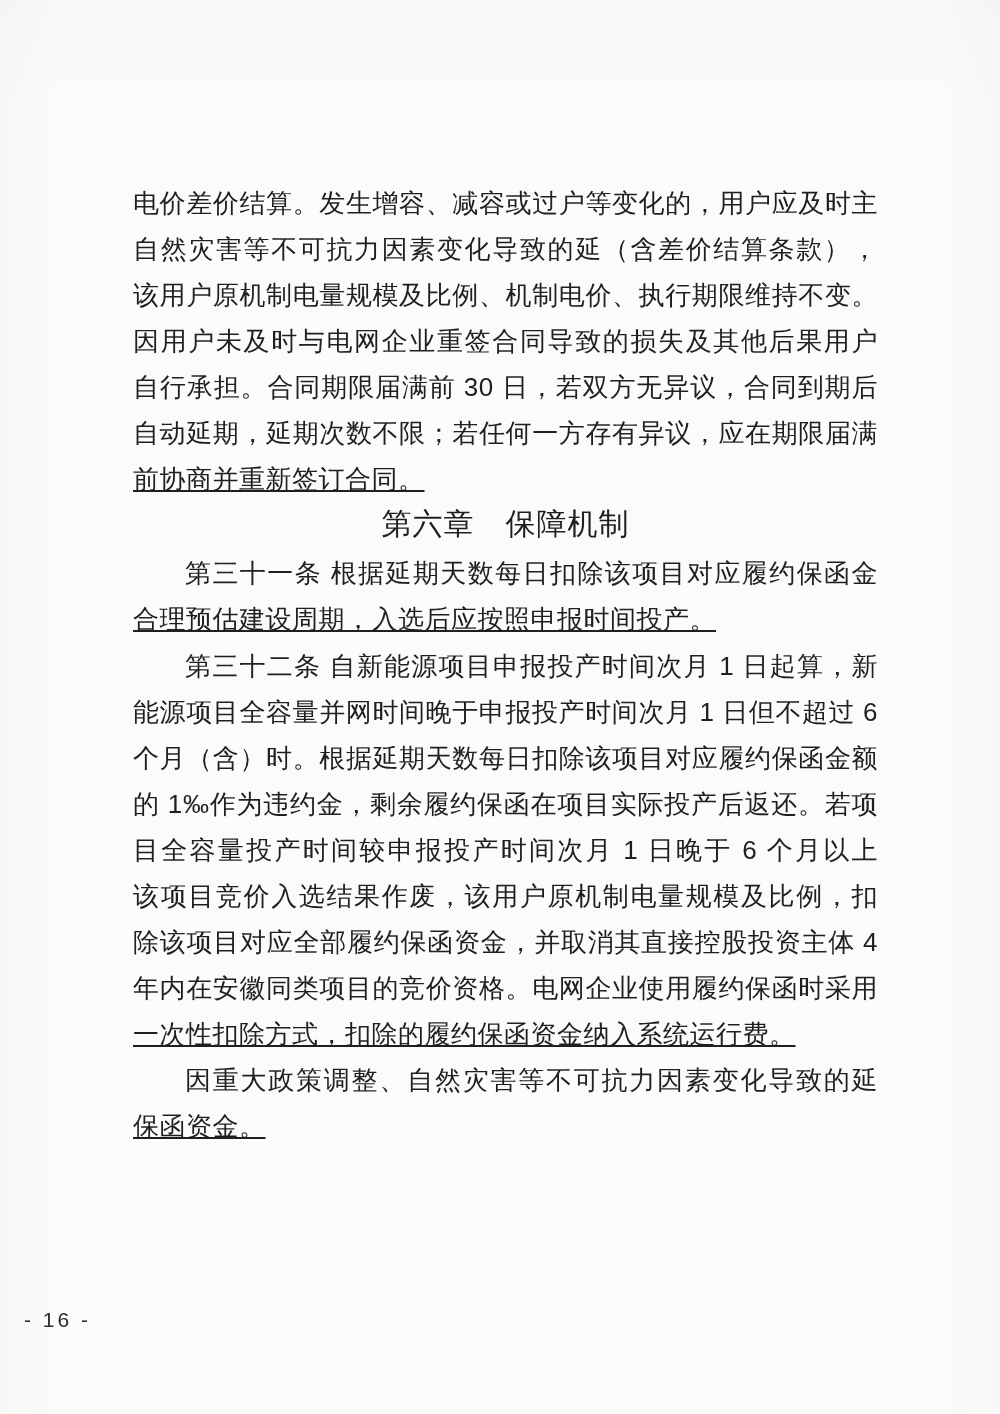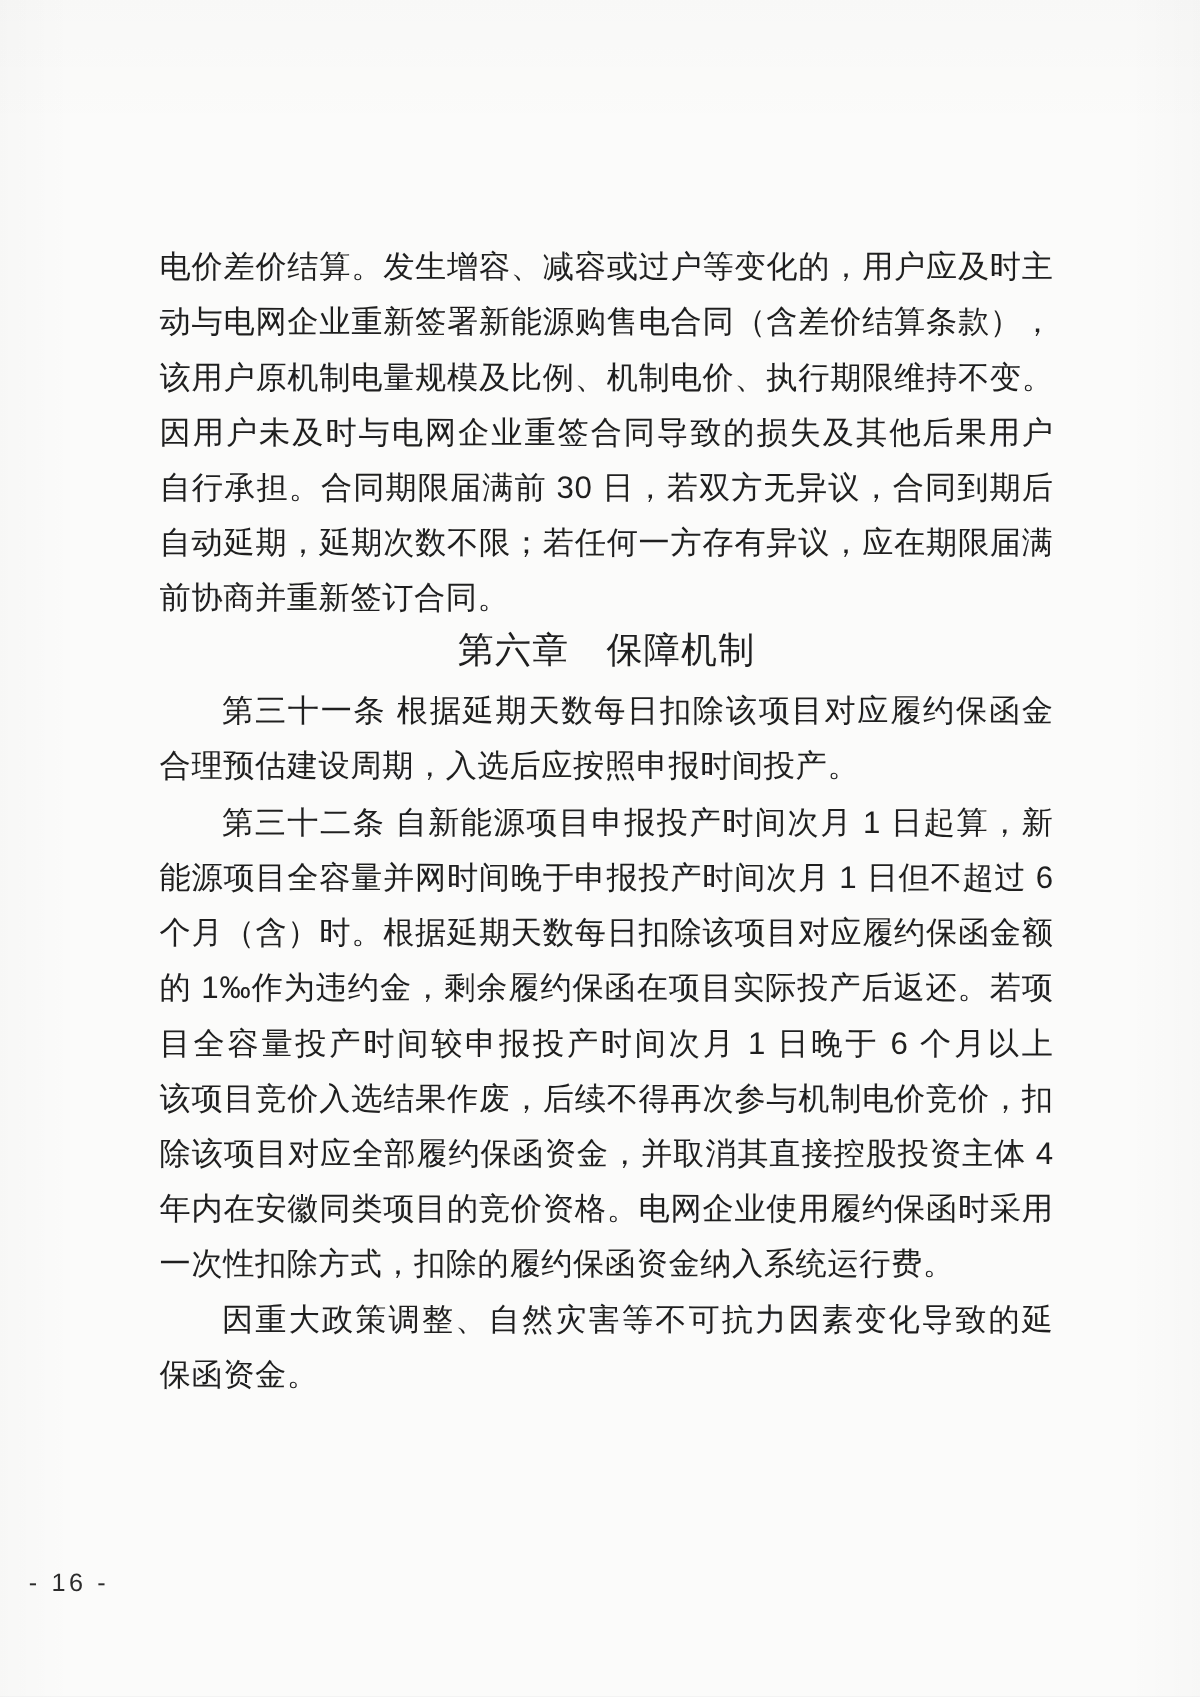--- a/index.html
+++ b/index.html
@@ -23,21 +23,21 @@
     position: absolute;
     inset: 0;
     background:
       linear-gradient(90deg, rgba(0,0,0,0.015) 0%, rgba(0,0,0,0) 6%, rgba(0,0,0,0) 94%, rgba(0,0,0,0.015) 100%),
       linear-gradient(180deg, rgba(0,0,0,0.012) 0%, rgba(0,0,0,0) 8%);
     pointer-events: none;
   }
   .textblock {
     position: absolute;
     left: 133px;
-    top: 199px;
+    top: 180px;
     width: 745px;
   }
   .para {
     margin: 0;
     padding: 0;
   }
   .line {
     font-size: 26px;
     line-height: 46px;
     height: 46px;
@@ -45,20 +45,21 @@
     overflow: hidden;
   }
   .just {
     text-align: justify;
     text-align-last: justify;
     text-justify: inter-character;
   }
   .left {
     text-align: left;
     text-align-last: left;
+    text-decoration: underline;
   }
   .indent {
     text-indent: 52px;
   }
   .chapter-heading {
     font-size: 30px;
     line-height: 48px;
     height: 48px;
     text-align: center;
     font-weight: 500;
@@ -81,42 +82,42 @@
   }
 </style>
 </head>
 <body>
 
 <div class="page">
   <div class="textblock">
 
     <div class="para">
       <div class="line just">电价差价结算。发生增容、减容或过户等变化的，用户应及时主</div>
-      <div class="line just">动与电网企业重新签署新能源购售电合同（含差价结算条款），</div>
+      <div class="line just">自然灾害等不可抗力因素变化导致的延（含差价结算条款），</div>
       <div class="line just">该用户原机制电量规模及比例、机制电价、执行期限维持不变。</div>
       <div class="line just">因用户未及时与电网企业重签合同导致的损失及其他后果用户</div>
       <div class="line just">自行承担。合同期限届满前 30 日，若双方无异议，合同到期后</div>
       <div class="line just">自动延期，延期次数不限；若任何一方存有异议，应在期限届满</div>
       <div class="line left">前协商并重新签订合同。</div>
     </div>
 
     <div class="chapter-heading">第六章　保障机制</div>
 
     <div class="para">
       <div class="line just indent">第三十一条 根据延期天数每日扣除该项目对应履约保函金额</div>
       <div class="line left">合理预估建设周期，入选后应按照申报时间投产。</div>
     </div>
 
     <div class="para sp-before-32">
       <div class="line just indent">第三十二条 自新能源项目申报投产时间次月 1 日起算，新</div>
       <div class="line just">能源项目全容量并网时间晚于申报投产时间次月 1 日但不超过 6</div>
       <div class="line just">个月（含）时。根据延期天数每日扣除该项目对应履约保函金额</div>
       <div class="line just">的 1‰作为违约金，剩余履约保函在项目实际投产后返还。若项</div>
       <div class="line just">目全容量投产时间较申报投产时间次月 1 日晚于 6 个月以上时，</div>
-      <div class="line just">该项目竞价入选结果作废，后续不得再次参与机制电价竞价，扣</div>
+      <div class="line just">该项目竞价入选结果作废，该用户原机制电量规模及比例，扣</div>
       <div class="line just">除该项目对应全部履约保函资金，并取消其直接控股投资主体 4</div>
       <div class="line just">年内在安徽同类项目的竞价资格。电网企业使用履约保函时采用</div>
       <div class="line left">一次性扣除方式，扣除的履约保函资金纳入系统运行费。</div>
     </div>
 
     <div class="para sp-before-force">
       <div class="line just indent">因重大政策调整、自然灾害等不可抗力因素变化导致的延</div>
       <div class="line left">保函资金。</div>
     </div>
 

